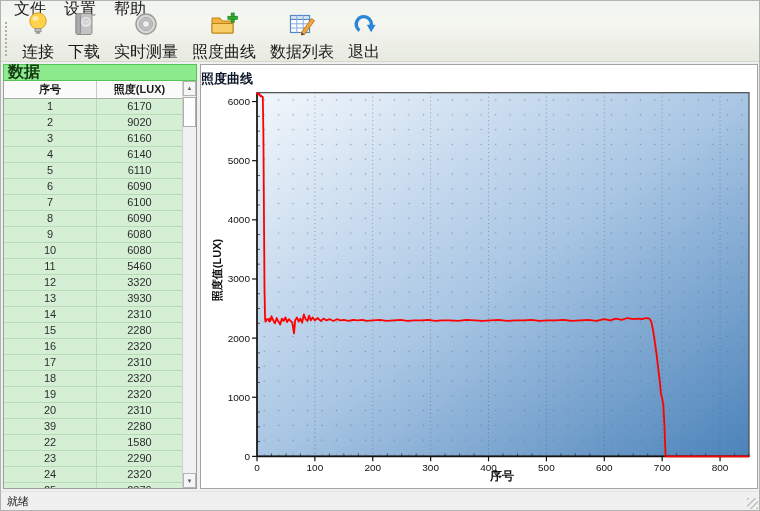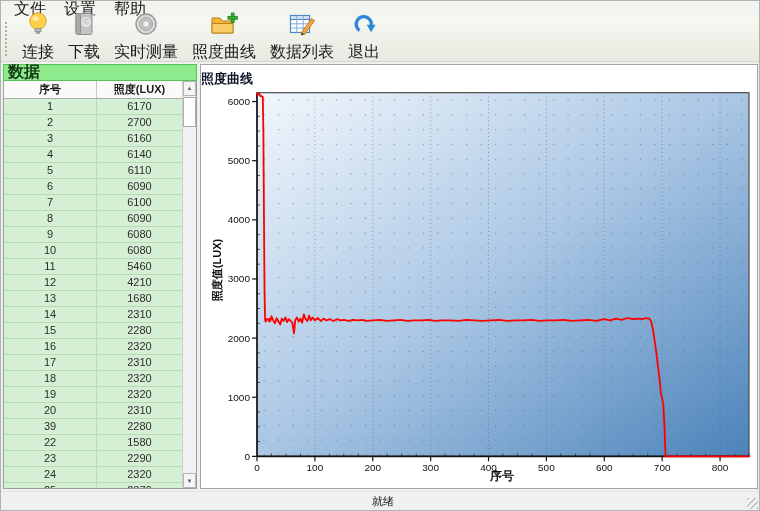--- a/index.html
+++ b/index.html
@@ -50,21 +50,21 @@
   .chart-title{position:absolute;top:5px;left:0;right:0;text-align:left;
     font-size:13px;font-weight:bold;color:#0f172a;}
   .ylabel{position:absolute;left:16px;top:205px;transform:translate(-50%,-50%) rotate(-90deg);
     font-size:11px;font-weight:bold;white-space:nowrap;color:#111;}
   .xlabel{position:absolute;bottom:3px;left:56px;right:10px;text-align:center;
     font-size:12px;font-weight:bold;color:#111;}
   .plot-svg{position:absolute;left:0;top:0;width:100%;height:100%;}
   .plot-svg text{font-family:"Liberation Sans","DejaVu Sans",sans-serif;}
   
   .statusbar{height:18px;flex:0 0 auto;background:#f0f0f0;border-top:1px solid #e2e2e2;
-    display:flex;align-items:center;padding-left:6px;font-size:11px;position:relative;justify-content:center;}
+    display:flex;align-items:center;padding-left:6px;font-size:11px;position:relative;}
   .resize-grip{position:absolute;right:1px;bottom:1px;width:11px;height:11px;
     background:repeating-linear-gradient(315deg,#c2c2c2 0 1.5px,transparent 1.5px 4.5px);}
 </style>
 </head>
 <body>
 
 <div class="window">
 
   <div class="menubar">
     <div class="menu-item">文件</div>
@@ -160,21 +160,21 @@
             <div class="th th1">序号</div>
             <div class="th th2">照度(LUX)</div>
           </div>
           <div class="tbody">
               <div class="trow">
                 <div class="td td1">1</div>
                 <div class="td td2">6170</div>
               </div>
               <div class="trow">
                 <div class="td td1">2</div>
-                <div class="td td2">2700</div>
+                <div class="td td2">9020</div>
               </div>
               <div class="trow">
                 <div class="td td1">3</div>
                 <div class="td td2">6160</div>
               </div>
               <div class="trow">
                 <div class="td td1">4</div>
                 <div class="td td2">6140</div>
               </div>
               <div class="trow">
@@ -200,25 +200,25 @@
               <div class="trow">
                 <div class="td td1">10</div>
                 <div class="td td2">6080</div>
               </div>
               <div class="trow">
                 <div class="td td1">11</div>
                 <div class="td td2">5460</div>
               </div>
               <div class="trow">
                 <div class="td td1">12</div>
-                <div class="td td2">4210</div>
+                <div class="td td2">3320</div>
               </div>
               <div class="trow">
                 <div class="td td1">13</div>
-                <div class="td td2">1680</div>
+                <div class="td td2">3930</div>
               </div>
               <div class="trow">
                 <div class="td td1">14</div>
                 <div class="td td2">2310</div>
               </div>
               <div class="trow">
                 <div class="td td1">15</div>
                 <div class="td td2">2280</div>
               </div>
               <div class="trow">

